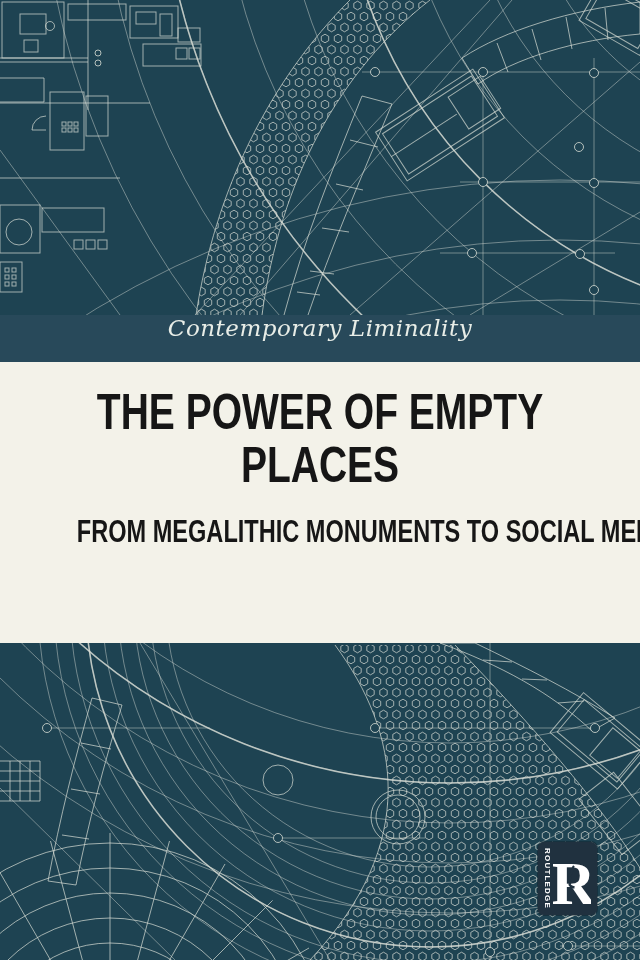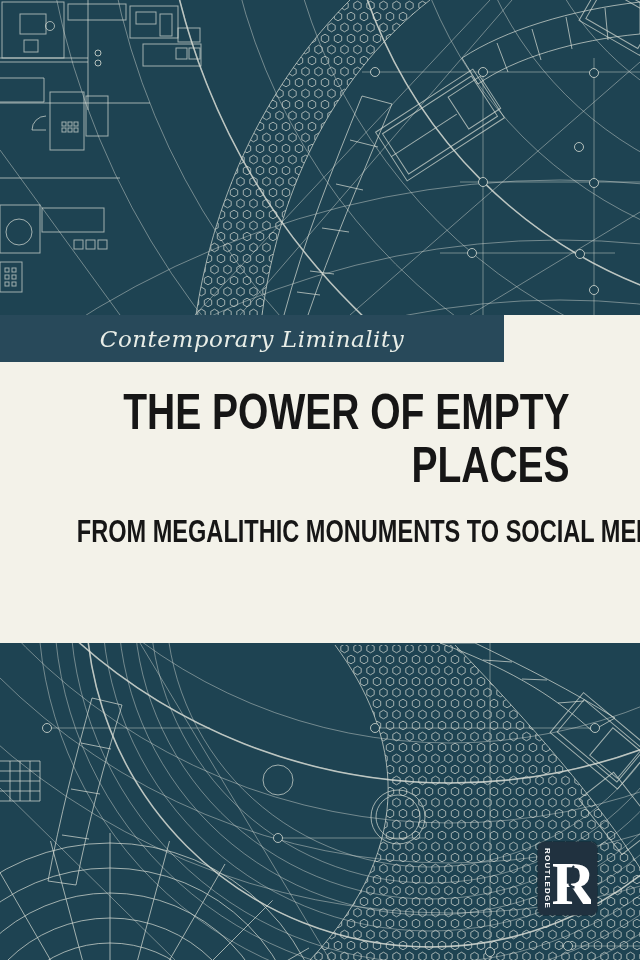--- a/index.html
+++ b/index.html
@@ -8,31 +8,31 @@
     background:#f3f2e9; font-family:"Liberation Sans", sans-serif;
   }
   .section-top, .section-bottom {
     position:absolute; left:0; width:640px; background:#1e4352;
   }
   .section-top { top:0; height:315px; }
   .section-bottom { top:643px; height:317px; }
   .section-top svg, .section-bottom svg { display:block; }
 
   .series-band {
-    position:absolute; top:315px; left:0; width:504px; height:47px;
-    background:#28495a; display:flex; align-items:center; justify-content:center;
+    position:absolute; top:315px; left:0; width:640px; height:47px;
+    background:#28495a; display:flex; align-items:flex-start; justify-content:center;
   }
   .series-label {
     font-family:"DejaVu Serif", serif; font-style:italic;
     font-size:23px; color:#e8ede7; letter-spacing:.5px;
   }
 
   .cream-panel {
     position:absolute; top:362px; left:0; width:640px; height:281px;
-    background:#f3f2e9; text-align:right;
+    background:#f3f2e9; text-align:center;
   }
   .book-title {
     margin:0; padding-top:24px;
     font-weight:bold; font-size:50px; line-height:53px;
     color:#161616; letter-spacing:0px;
     transform:scaleX(0.78); transform-origin:center top;
   }
   .book-subtitle {
     margin:0; margin-top:24px;
     font-weight:bold; font-size:31px; line-height:32px; color:#161616;

